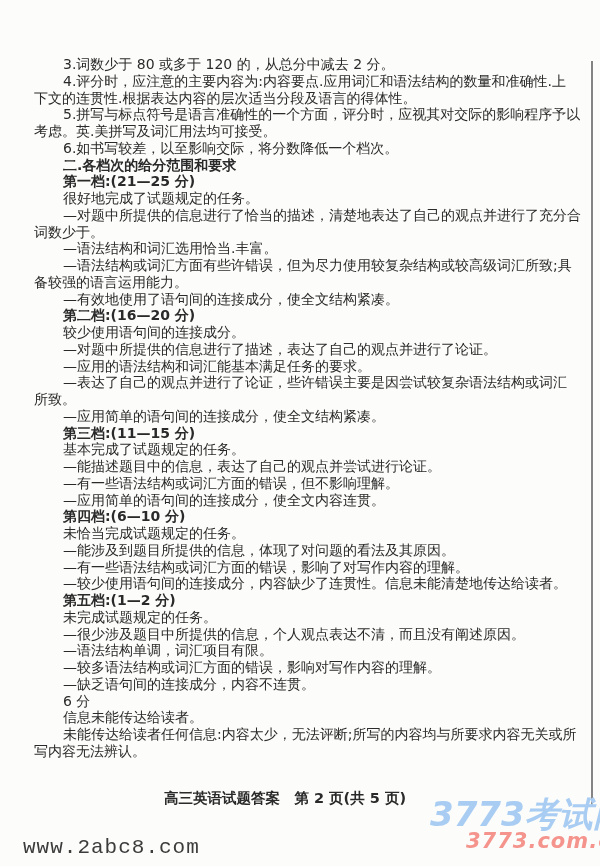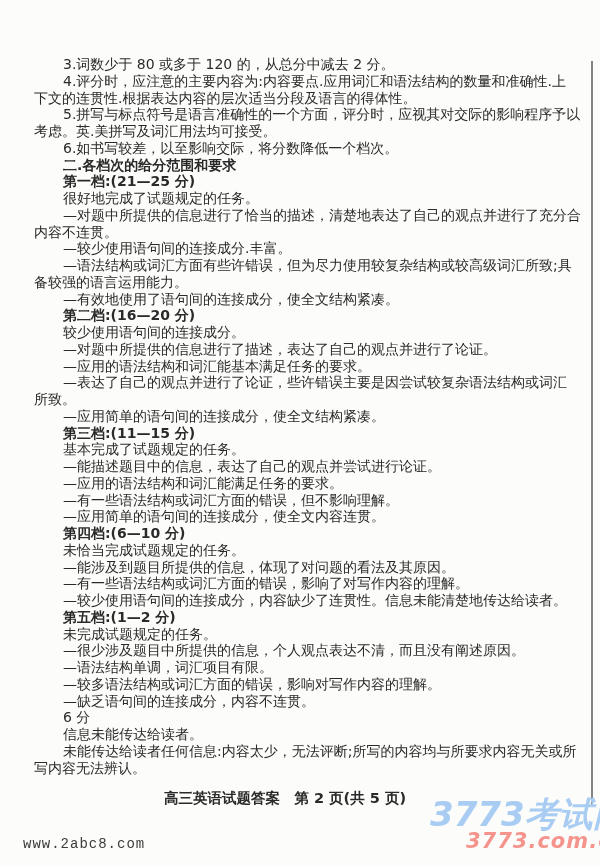--- a/index.html
+++ b/index.html
@@ -41,21 +41,21 @@
     width: 2px;
     height: 744px;
     background: #6f6f6f;
     opacity: 0.85;
   }
   #site-url {
     position: absolute;
     left: 23px;
     top: 836px;
     font-family: "Liberation Mono", "DejaVu Sans Mono", monospace;
-    font-size: 14px;
+    font-size: 21px;
     letter-spacing: 1px;
     color: #3c3c3c;
   }
   #wm1 {
     position: absolute;
     left: 430px;
     top: 792px;
     font-size: 34px;
     font-weight: bold;
     font-style: italic;
@@ -84,36 +84,35 @@
   <div class="line indent">3.词数少于 80 或多于 120 的，从总分中减去 2 分。</div>
       <div class="line indent">4.评分时，应注意的主要内容为:内容要点.应用词汇和语法结构的数量和准确性.上</div>
       <div class="line">下文的连贯性.根据表达内容的层次适当分段及语言的得体性。</div>
       <div class="line indent">5.拼写与标点符号是语言准确性的一个方面，评分时，应视其对交际的影响程序予以</div>
       <div class="line">考虑。英.美拼写及词汇用法均可接受。</div>
       <div class="line indent">6.如书写较差，以至影响交际，将分数降低一个档次。</div>
       <div class="line indent bold">二.各档次的给分范围和要求</div>
       <div class="line indent bold">第一档:(21—25 分)</div>
       <div class="line indent">很好地完成了试题规定的任务。</div>
       <div class="line indent">—对题中所提供的信息进行了恰当的描述，清楚地表达了自己的观点并进行了充分合</div>
-      <div class="line">内容不连贯。</div>
-      <div class="line indent">—较少使用语句间的连接成分.丰富。</div>
+      <div class="line">词数少于。</div>
+      <div class="line indent">—语法结构和词汇选用恰当.丰富。</div>
       <div class="line indent">—语法结构或词汇方面有些许错误，但为尽力使用较复杂结构或较高级词汇所致;具</div>
       <div class="line">备较强的语言运用能力。</div>
       <div class="line indent">—有效地使用了语句间的连接成分，使全文结构紧凑。</div>
       <div class="line indent bold">第二档:(16—20 分)</div>
       <div class="line indent">较少使用语句间的连接成分。</div>
       <div class="line indent">—对题中所提供的信息进行了描述，表达了自己的观点并进行了论证。</div>
       <div class="line indent">—应用的语法结构和词汇能基本满足任务的要求。</div>
       <div class="line indent">—表达了自己的观点并进行了论证，些许错误主要是因尝试较复杂语法结构或词汇</div>
       <div class="line">所致。</div>
       <div class="line indent">—应用简单的语句间的连接成分，使全文结构紧凑。</div>
       <div class="line indent bold">第三档:(11—15 分)</div>
       <div class="line indent">基本完成了试题规定的任务。</div>
       <div class="line indent">—能描述题目中的信息，表达了自己的观点并尝试进行论证。</div>
-      <div class="line indent">—应用的语法结构和词汇能满足任务的要求。</div>
       <div class="line indent">—有一些语法结构或词汇方面的错误，但不影响理解。</div>
       <div class="line indent">—应用简单的语句间的连接成分，使全文内容连贯。</div>
       <div class="line indent bold">第四档:(6—10 分)</div>
       <div class="line indent">未恰当完成试题规定的任务。</div>
       <div class="line indent">—能涉及到题目所提供的信息，体现了对问题的看法及其原因。</div>
       <div class="line indent">—有一些语法结构或词汇方面的错误，影响了对写作内容的理解。</div>
       <div class="line indent">—较少使用语句间的连接成分，内容缺少了连贯性。信息未能清楚地传达给读者。</div>
       <div class="line indent bold">第五档:(1—2 分)</div>
       <div class="line indent">未完成试题规定的任务。</div>
       <div class="line indent">—很少涉及题目中所提供的信息，个人观点表达不清，而且没有阐述原因。</div>

